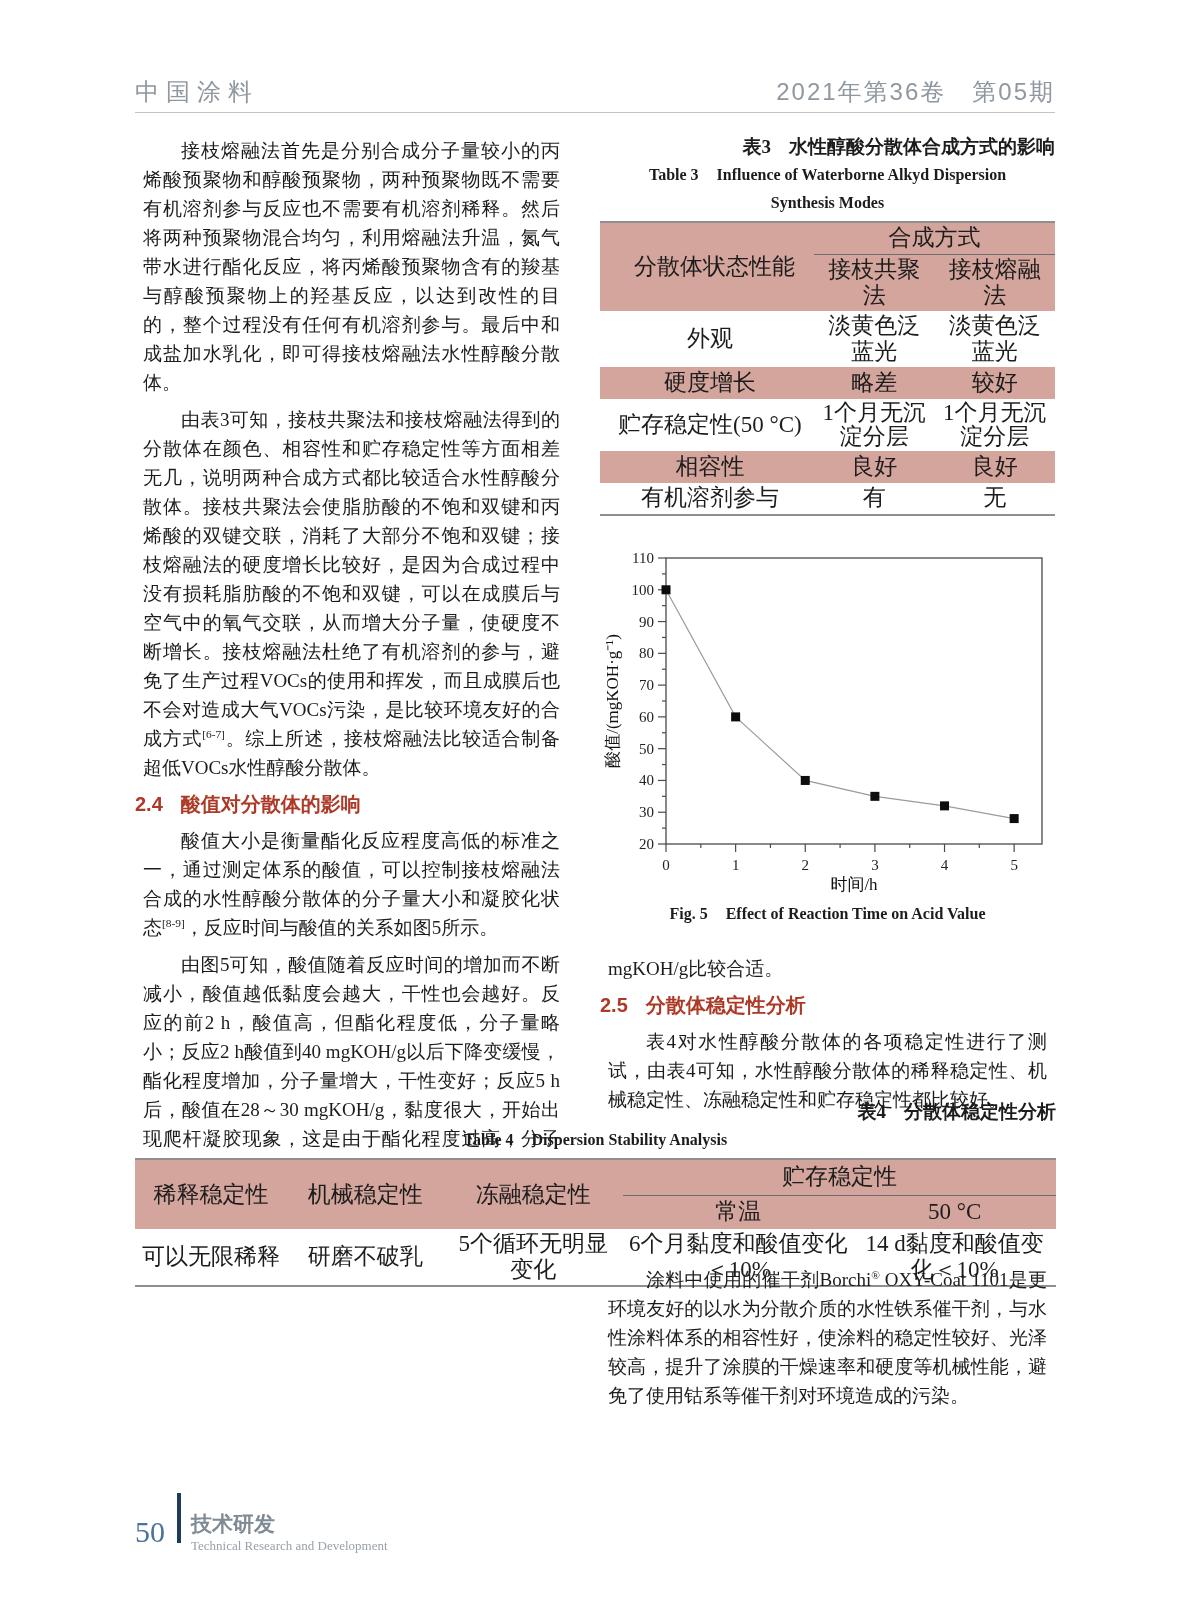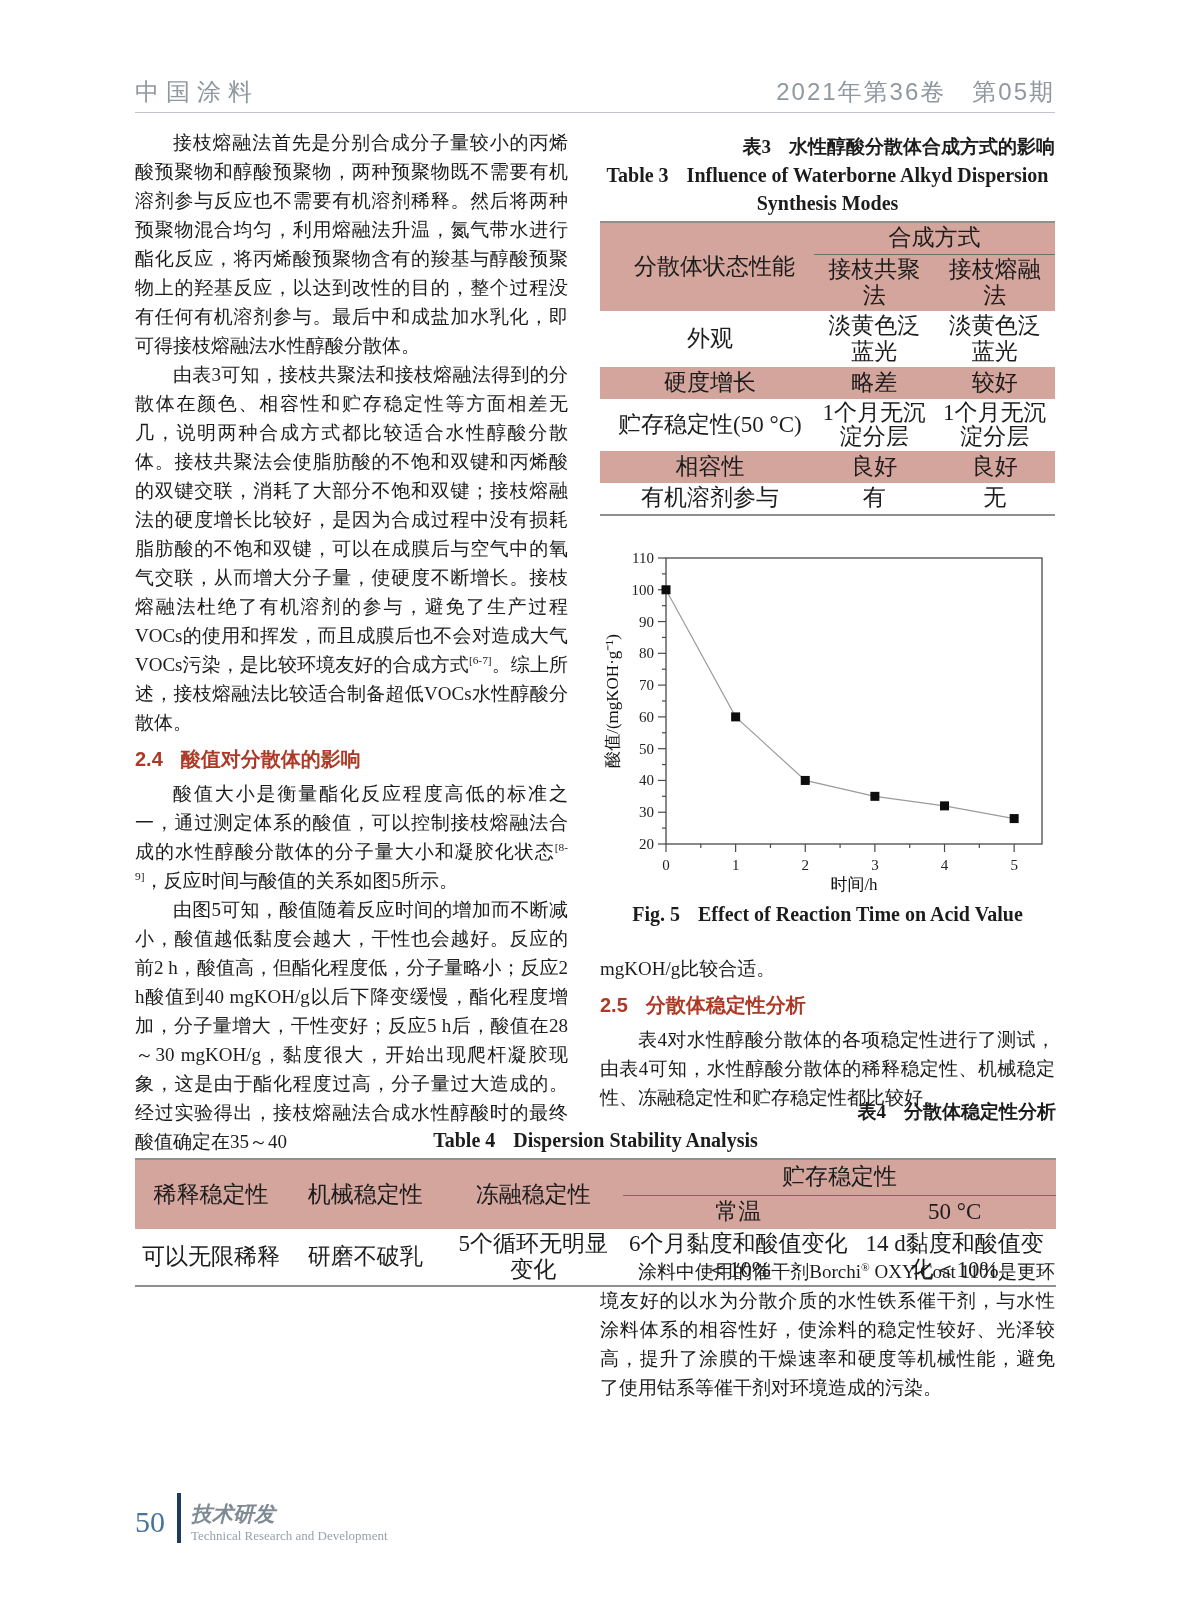--- a/index.html
+++ b/index.html
@@ -9,29 +9,29 @@
   .hdr{position:absolute;left:135px;top:78px;width:920px;height:34px;
        border-bottom:1px solid #bfc5ca;font-family:"Liberation Sans",sans-serif;
        font-size:24px;color:#8f979f;}
   .hdr .jname{position:absolute;left:0;bottom:4px;letter-spacing:7px;}
   .hdr .issue{position:absolute;right:0;bottom:4px;letter-spacing:2px;}
   
   .colL{position:absolute;left:135px;top:128px;width:433px;}
   .colR{position:absolute;left:600px;top:133px;width:455px;}
   .colBL{position:absolute;left:135px;top:1292px;width:433px;}
   .colBR{position:absolute;left:600px;top:1257px;width:455px;}
-  p.body{margin:0;font-size:19px;line-height:29px;text-align:justify;text-justify:inter-ideograph;}
+  p.body{margin:8px;font-size:19px;line-height:29px;text-align:justify;text-justify:inter-ideograph;}
   p.ind{text-indent:2em;}
   sup{font-size:0.6em;line-height:0;}
   .sechead{margin:9px 0 6px 0;font-family:"Liberation Sans",sans-serif;font-weight:bold;
            font-size:20px;color:#ad3a27;}
   .sechead .num{margin-right:18px;}
   
   .tcap-cn{text-align:right;font-weight:bold;font-size:19px;line-height:28px;margin:0;}
-  .tcap-en{text-align:center;font-weight:bold;font-size:20px;line-height:28px;margin:0;}
+  .tcap-en{text-align:center;font-weight:bold;font-size:16px;line-height:28px;margin:0;}
   .tcap-en .sp{display:inline-block;width:18px;}
   .tcap-cn .sp{display:inline-block;width:18px;}
   
   table{border-collapse:collapse;width:100%;font-size:23px;}
   .jtable{border-top:2px solid #8f8f8f;border-bottom:2px solid #8f8f8f;margin-top:4px;}
   .jtable td,.jtable th{font-weight:normal;padding:2px 4px;line-height:26px;}
   .pink{background:#d3a59c;}
   .cell-c{text-align:center;}
   .cell-l{text-align:center;padding-left:10px !important;}
   .hdr-ind{text-align:left;padding-left:34px !important;}
@@ -39,21 +39,21 @@
   .rowh{height:32px;}
   .rowh2{height:50px;}
   
   .chartbox{margin-top:28px;text-align:center;}
   
   .pfooter{position:absolute;left:135px;top:1493px;display:flex;align-items:flex-start;}
   .pfooter .pagenum{font-size:30px;color:#49739b;align-self:flex-end;margin-bottom:6px;
                     font-family:"Liberation Serif",serif;}
   .pfooter .vbar{width:4px;height:50px;background:#1d3a5f;margin:0 10px 0 12px;}
   .pfooter .sec-cn{font-family:"Liberation Sans",sans-serif;font-weight:bold;font-size:21px;
-                   color:#7f8a94;line-height:26px;margin-top:8px;font-style:italic;}
+                   color:#7f8a94;line-height:26px;margin-top:18px;}
   .pfooter .sec-en{font-size:13px;color:#98a1a9;line-height:18px;}
 </style>
 </head>
 <body>
 
 <div class="page">
 
   <div class="hdr">
     <span class="jname">中国涂料</span>
     <span class="issue">2021年第36卷　第05期</span>

